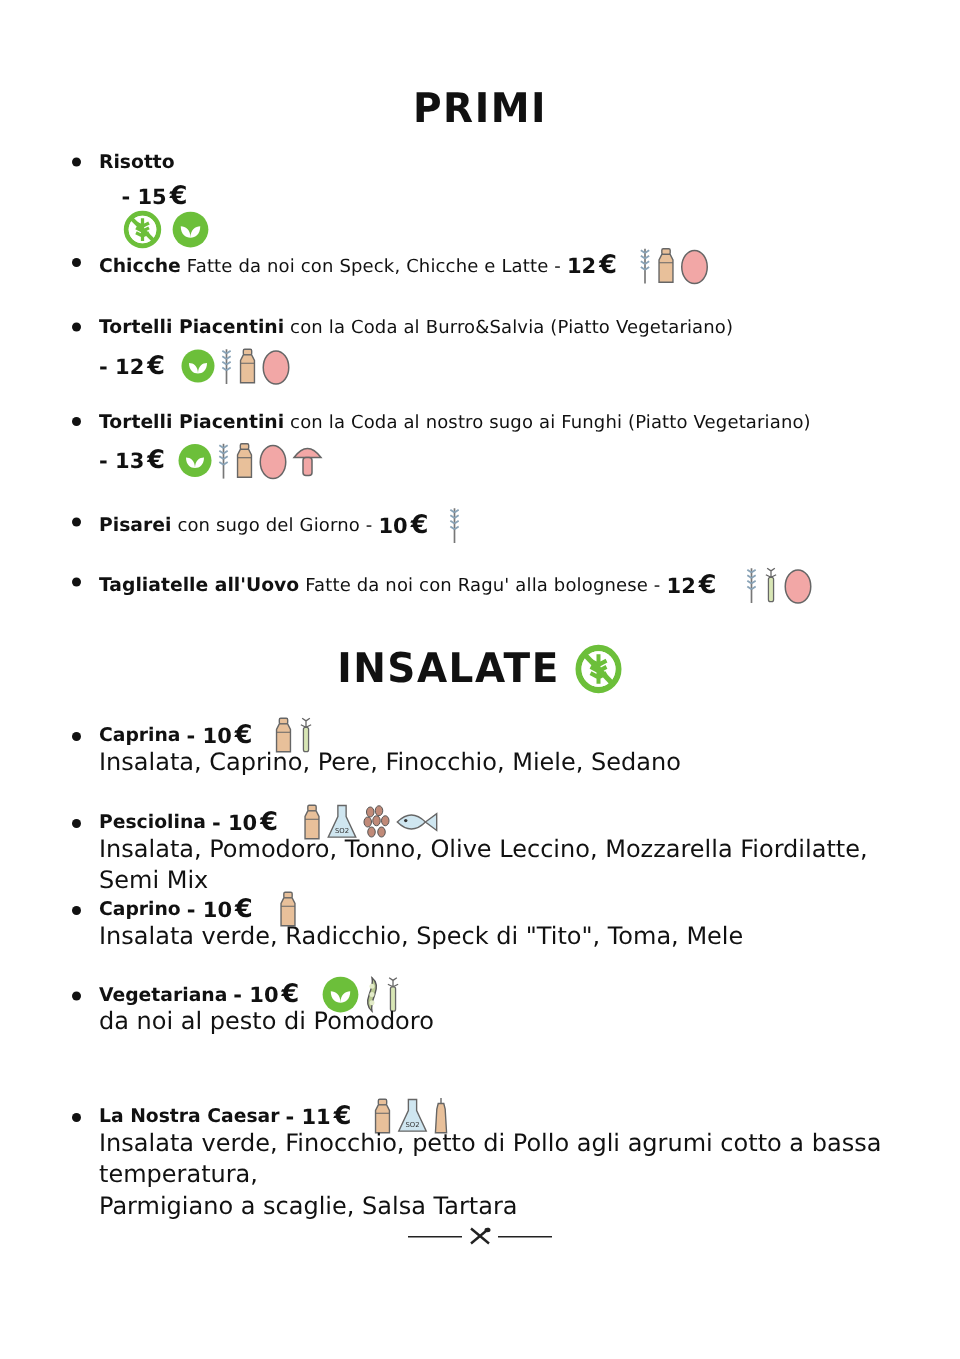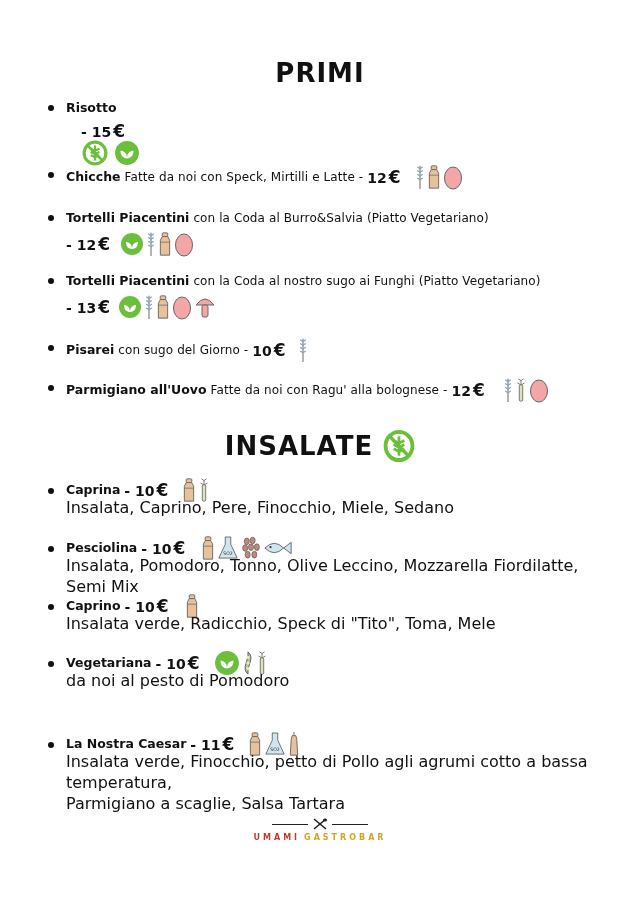--- a/index.html
+++ b/index.html
@@ -110,21 +110,21 @@
           <use href="#i-veg"></use>
         </svg>
     </span>
   </div>
 </div>
 
 <div class="item" style="top:167px;">
   <span class="bullet"></span>
   <div class="row" style="top:-3px;">
     <span class="name">Chicche</span>
-    <span class="desc">Fatte da noi con Speck, Mirtilli e Latte -</span>
+    <span class="desc">Fatte da noi con Speck, Chicche e Latte -</span>
     <span class="price"><span>12</span><span class="euro">€</span></span>
     <span class="icons" style="margin-left:14px;">
       <svg width="10" height="26">
           <use href="#i-wheat"></use>
         </svg>
       <svg width="14" height="26">
           <use href="#i-milk"></use>
         </svg>
       <svg width="20" height="26">
           <use href="#i-egg"></use>
@@ -196,21 +196,21 @@
       <svg width="10" height="26">
           <use href="#i-wheat"></use>
         </svg>
     </span>
   </div>
 </div>
 
 <div class="item" style="top:380px;">
   <span class="bullet"></span>
   <div class="row" style="top:-3px;">
-    <span class="name">Parmigiano all'Uovo</span>
+    <span class="name">Tagliatelle all'Uovo</span>
     <span class="desc">Fatte da noi con Ragu' alla bolognese -</span>
     <span class="price"><span>12</span><span class="euro">€</span></span>
     <span class="icons" style="margin-left:18px;">
       <svg width="10" height="26">
           <use href="#i-wheat"></use>
         </svg>
       <svg width="12" height="26">
           <use href="#i-celery"></use>
         </svg>
       <svg width="20" height="26">
@@ -331,16 +331,13 @@
 <div class="footer">
   <div class="deco">
     <span class="line"></span>
     <svg width="16" height="12" viewBox="0 0 16 12">
       <line x1="2" y1="1" x2="14" y2="11" stroke="#222" stroke-width="1.6"></line>
       <line x1="14" y1="1" x2="2" y2="11" stroke="#222" stroke-width="1.6"></line>
       <ellipse cx="13" cy="2" rx="2" ry="1.5" fill="#222"></ellipse>
     </svg>
     <span class="line"></span>
   </div>
-  <div class="brand">
-    <span class="b1">UMAMI</span><span class="b2">GASTROBAR</span>
-  </div>
 </div>
 
 </body></html>

